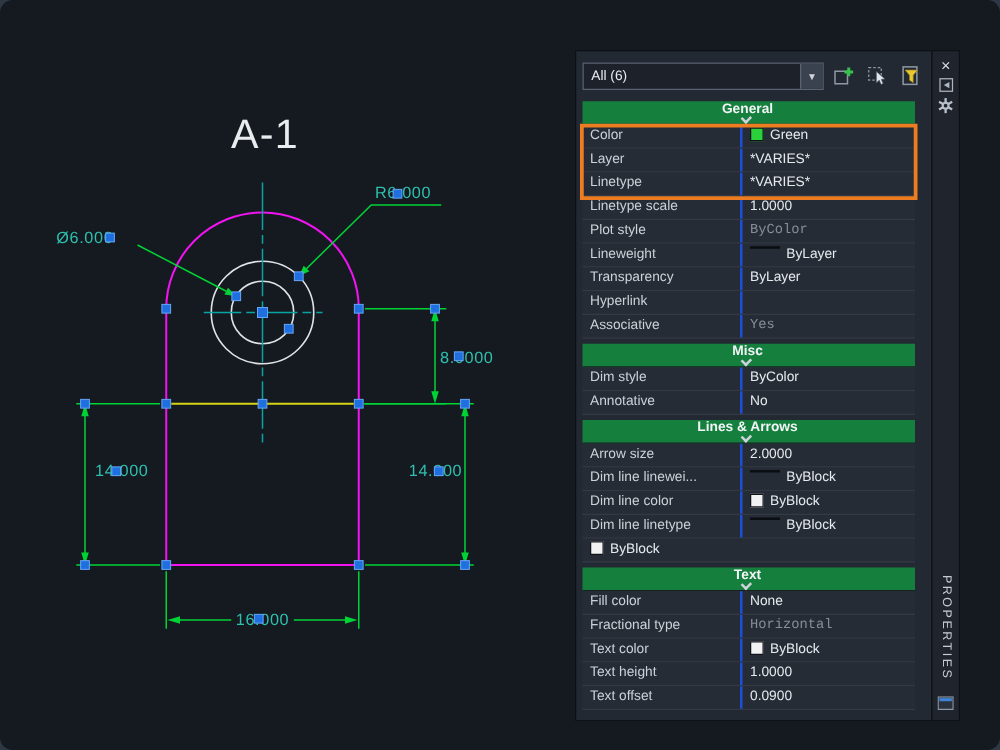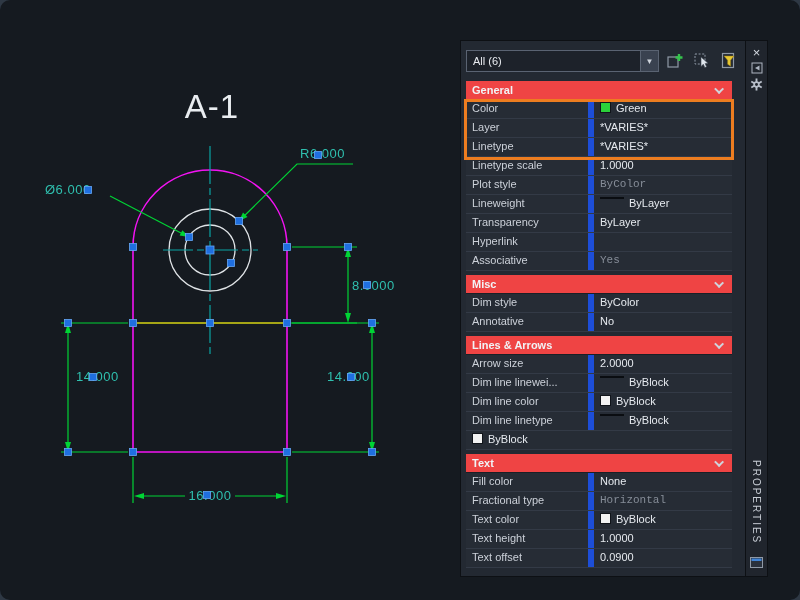--- a/index.html
+++ b/index.html
@@ -16,24 +16,24 @@
   
   .palette { position:absolute; left:460px; top:40px; width:286px; height:537px; background:#232932; border:1px solid #0d1014; }
   .pal-toolbar { position:absolute; top:8px; left:5px; height:23px; display:flex; gap:5px; align-items:flex-end; }
   .pal-select { width:193px; height:22px; background:#1d222a; border:1px solid #5a6372; display:flex; align-items:center; }
   .pal-select-text { flex:1; padding:0 6px; color:#e8ebf0; font-size:11px; white-space:nowrap; overflow:hidden; }
   .pal-select-btn { width:18px; height:100%; background:#3a4250; border-left:1px solid #5a6372; display:flex; align-items:center; justify-content:center; color:#cfd4dc; font-size:8px; }
   .pal-iconbtn { width:22px; height:22px; display:flex; align-items:center; justify-content:center; border-radius:2px; }
 
   .pal-grid { position:absolute; top:40px; left:5px; width:266px; font-size:11px; }
   .psection + .psection { margin-top:4px; }
-  .psection-header { height:19px; background:#ef4444; color:#f1f3f6; font-weight:bold; display:flex; align-items:center; justify-content:space-between; padding:0 8px 0 6px; border-bottom:1px solid #1a1f26; }
+  .psection-header { height:19px; background:#15803d; color:#f1f3f6; font-weight:bold; display:flex; align-items:center; justify-content:space-between; padding:0 8px 0 6px; border-bottom:1px solid #1a1f26;flex-direction:column; }
   .chev { width:7px; height:7px; border-left:2px solid #cfd4dc; border-bottom:2px solid #cfd4dc; transform:rotate(-45deg) translateY(-2px); }
   .prow { display:flex; height:19px; background:#262c35; border-bottom:1px solid #333a46; }
-  .plabel { width:128px; padding:2px 6px; color:#ccd1d9; border-right:6px solid #1d4ed8; white-space:nowrap; overflow:hidden; }
+  .plabel { width:128px; padding:2px 6px; color:#ccd1d9; border-right:2px solid #1d4ed8; white-space:nowrap; overflow:hidden; }
   .pval { flex:1; padding:2px 6px; color:#e6eaef; display:flex; align-items:flex-start; gap:5px; white-space:nowrap; overflow:hidden; }
   .pval.muted, .muted { color:#868d98;font-family:Liberation Mono, monospace; }
   .swatch { width:11px; height:11px; flex:0 0 11px; border:1px solid #10141a; }
   .swatch.green { background:#2bd13a; }
   .swatch.white { background:#f2f2f2; }
   .line-sample { width:24px; height:2px; background:#0a0d11; flex:0 0 24px; }
 
   .orange-box { position:absolute; left:3px; top:58px; width:270px; height:61px; border:3px solid #ed7d20; pointer-events:none; z-index:5; }
 
   

